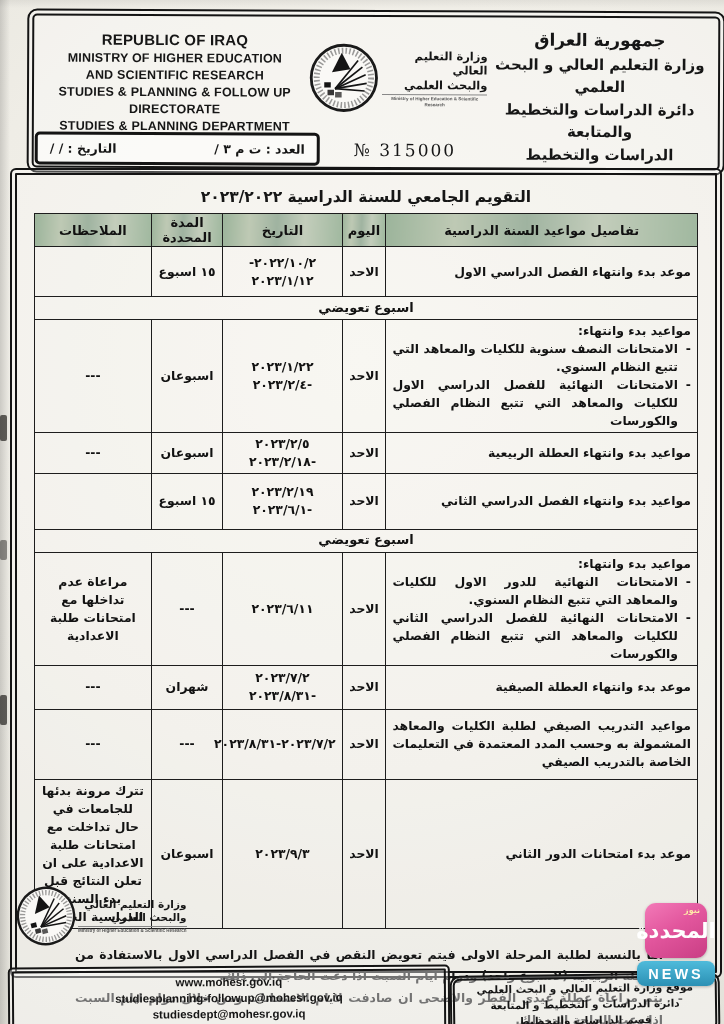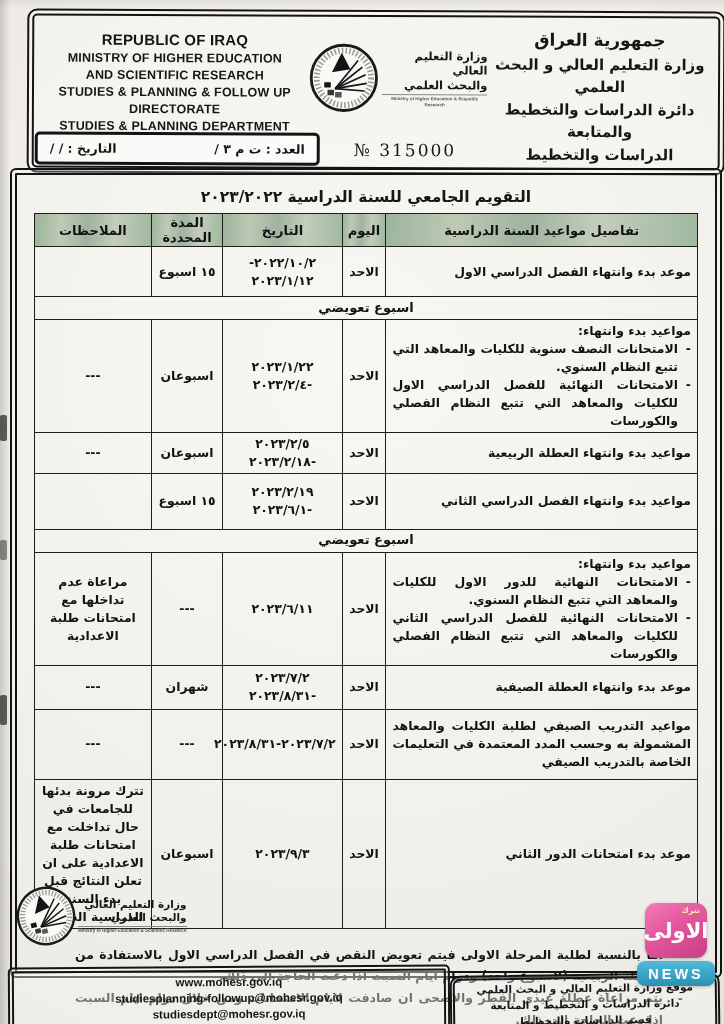--- a/index.html
+++ b/index.html
@@ -286,19 +286,19 @@
     <div>studiesdept@mohesr.gov.iq</div>
   </div>
   <div class="foot-right">
     <div>موقع وزارة التعليم العالي و البحث العلمي</div>
     <div>دائرة الدراسات و التخطيط و المتابعة</div>
     <div>قسم الدراسات والتخطيط</div>
   </div>
 
   <div class="badge">
     <div class="badge-pink">
-      <span class="tag">تترك</span>
-      <span>الاولى</span>
+      <span class="tag">نيوز</span>
+      <span>المحددة</span>
     </div>
     <div class="badge-news">NEWS</div>
   </div>
 
 </div>
 
 </body></html>

